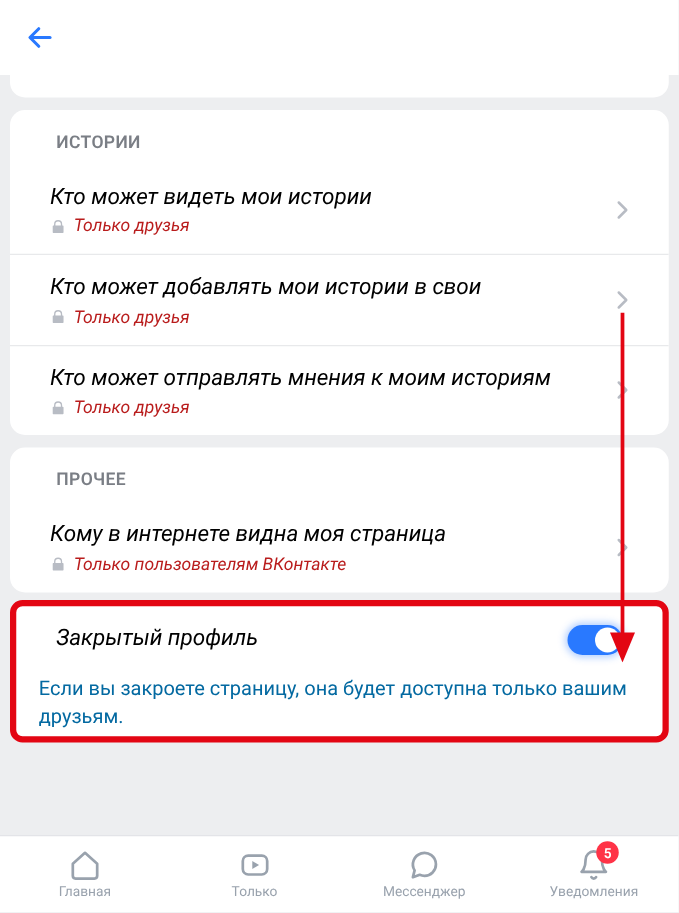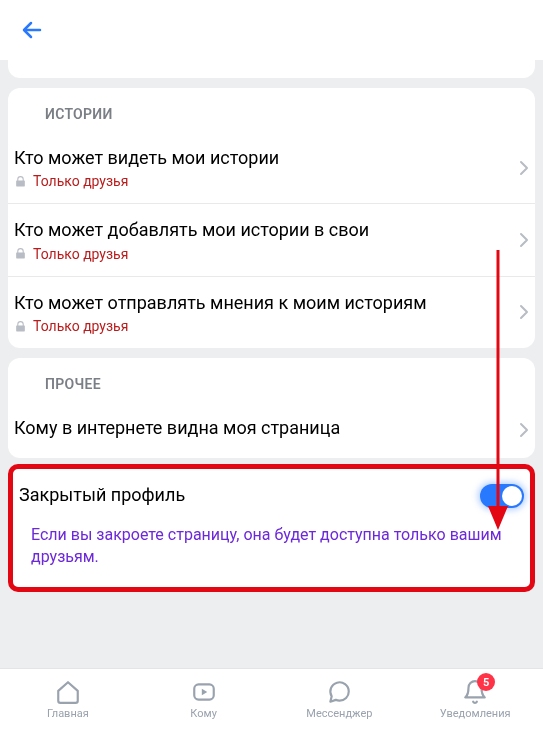--- a/index.html
+++ b/index.html
@@ -47,23 +47,24 @@
     padding: 18px 18px 10px 18px;
     font-size: 14px;
     font-weight: 600;
     color: #7a7e85;
     letter-spacing: 0.3px;
     margin-left: 19px;
   }
   .row {
     display: flex;
     align-items: center;
-    padding: 14px 6px;
+    padding: 14px 32px;
     cursor: pointer;
     position: relative;
+    font-style: italic;
   }
   .row + .row { border-top: 1px solid #e8e9eb; }
   .row-main { flex: 1; min-width: 0; }
   .row-title {
     font-size: 18px;
     color: #000;
     line-height: 1.3;
     margin-bottom: 4px;
   }
   .row-sub {
@@ -92,22 +93,22 @@
     content: "";
     position: absolute;
     right: 2px;
     top: 2px;
     width: 20px;
     height: 20px;
     background: #fff;
     border-radius: 50%;
   }
   .row-desc {
-    padding: 0 18px 18px 18px;
-    color: #6d28d9;
+    padding: 0 18px 4px 18px;
+    color: #0369a1;
     font-size: 16px;
     line-height: 1.4;
   }
   .highlight-box {
     border: 5px solid #e30613;
     border-radius: 10px;
     margin: 6px 8px 0 8px;
     background: #fff;
   }
   .highlight-box .row { border-top: none; }
@@ -229,20 +230,28 @@
     </div>
   </div>
 </div>
 
 <div class="section-card">
   <div class="section-header">ПРОЧЕЕ</div>
 
   <div class="row">
     <div class="row-main">
       <div class="row-title">Кому в интернете видна моя страница</div>
+      <div class="row-sub">
+        <span class="lock-icon">
+          <svg width="13" height="13" viewBox="0 0 24 24" fill="#b8bcc4">
+              <path d="M6 10V8a6 6 0 1112 0v2h1a1 1 0 011 1v9a1 1 0 01-1 1H5a1 1 0 01-1-1v-9a1 1 0 011-1h1zm2 0h8V8a4 4 0 10-8 0v2z"></path>
+            </svg>
+        </span>
+        <span>Только пользователям ВКонтакте</span>
+      </div>
     </div>
     <div class="chevron">
       <svg width="10" height="16" viewBox="0 0 10 16" fill="none" stroke="currentColor" stroke-width="2" stroke-linecap="round" stroke-linejoin="round">
           <polyline points="2 2 8 8 2 14"></polyline>
         </svg>
     </div>
   </div>
 </div>
 
 <div class="highlight-box">
@@ -265,21 +274,21 @@
     <svg width="26" height="26" viewBox="0 0 24 24" fill="none" stroke="currentColor" stroke-width="2" stroke-linecap="round" stroke-linejoin="round">
         <path d="M3 11l9-8 9 8v9a2 2 0 01-2 2H5a2 2 0 01-2-2z"></path>
       </svg>
     <span>Главная</span>
   </div>
   <div class="nav-item">
     <svg width="26" height="26" viewBox="0 0 24 24" fill="none" stroke="currentColor" stroke-width="2" stroke-linecap="round" stroke-linejoin="round">
         <rect x="3" y="5" width="18" height="14" rx="4"></rect>
         <polygon points="10 9 15 12 10 15" fill="currentColor" stroke="none"></polygon>
       </svg>
-    <span>Кому</span>
+    <span>Только</span>
   </div>
   <div class="nav-item">
     <svg width="26" height="26" viewBox="0 0 24 24" fill="none" stroke="currentColor" stroke-width="2" stroke-linecap="round" stroke-linejoin="round">
         <path d="M21 11.5a8.38 8.38 0 01-8.5 8.5 8.5 8.5 0 01-3.5-.75L4 21l1.25-5A8.5 8.5 0 1121 11.5z"></path>
       </svg>
     <span>Мессенджер</span>
   </div>
   <div class="nav-item">
     <svg width="26" height="26" viewBox="0 0 24 24" fill="none" stroke="currentColor" stroke-width="2" stroke-linecap="round" stroke-linejoin="round">
         <path d="M18 8a6 6 0 10-12 0c0 7-3 9-3 9h18s-3-2-3-9"></path>

